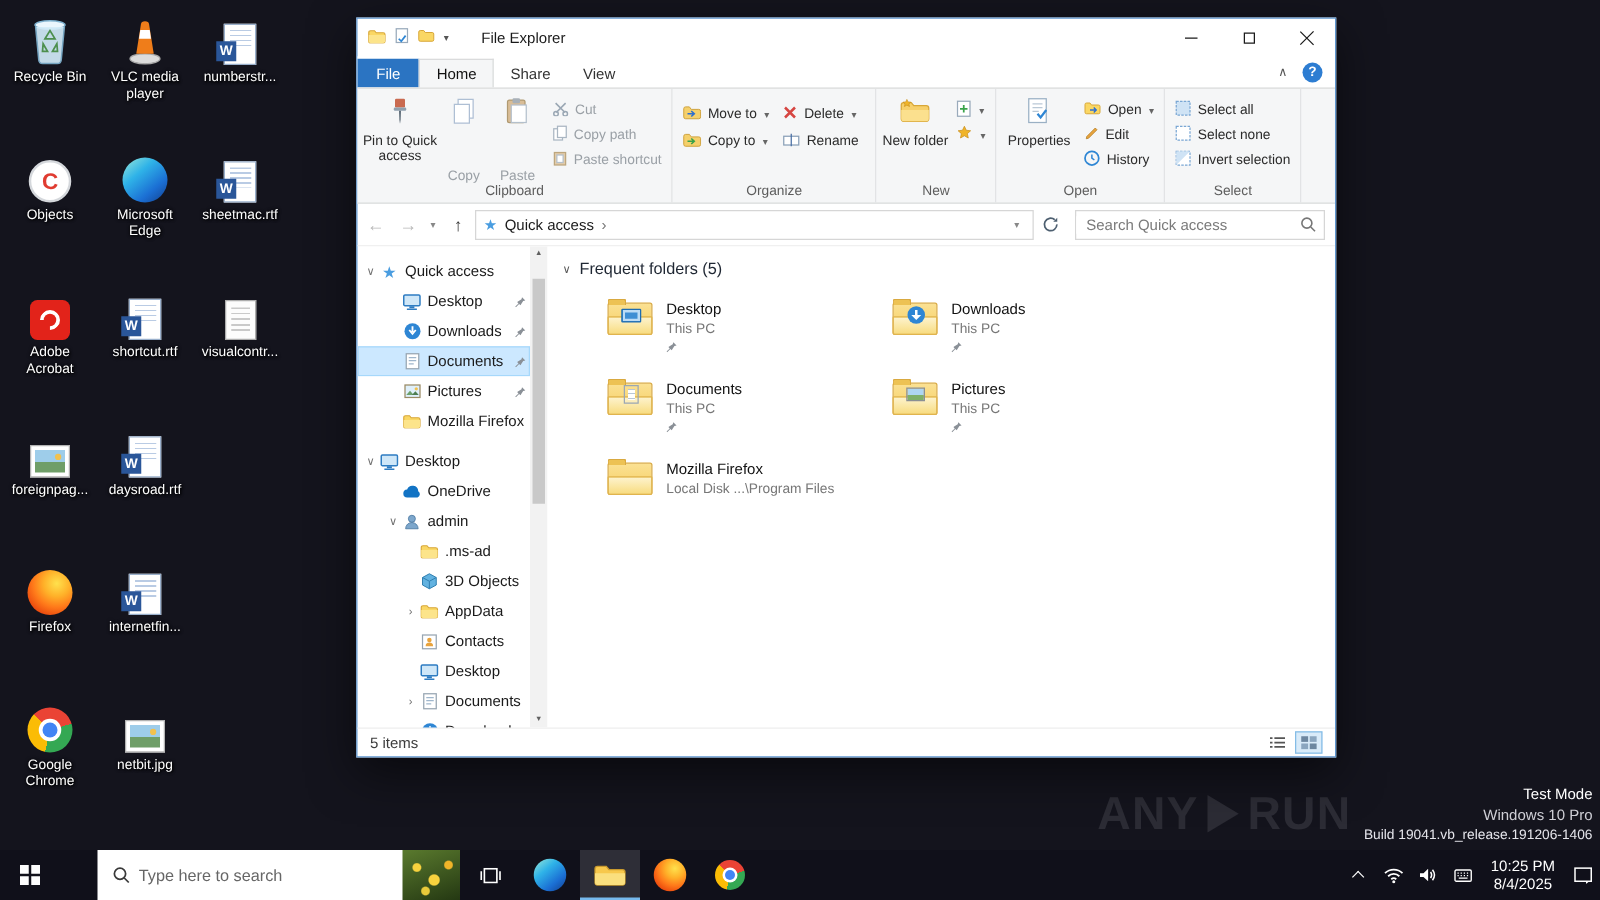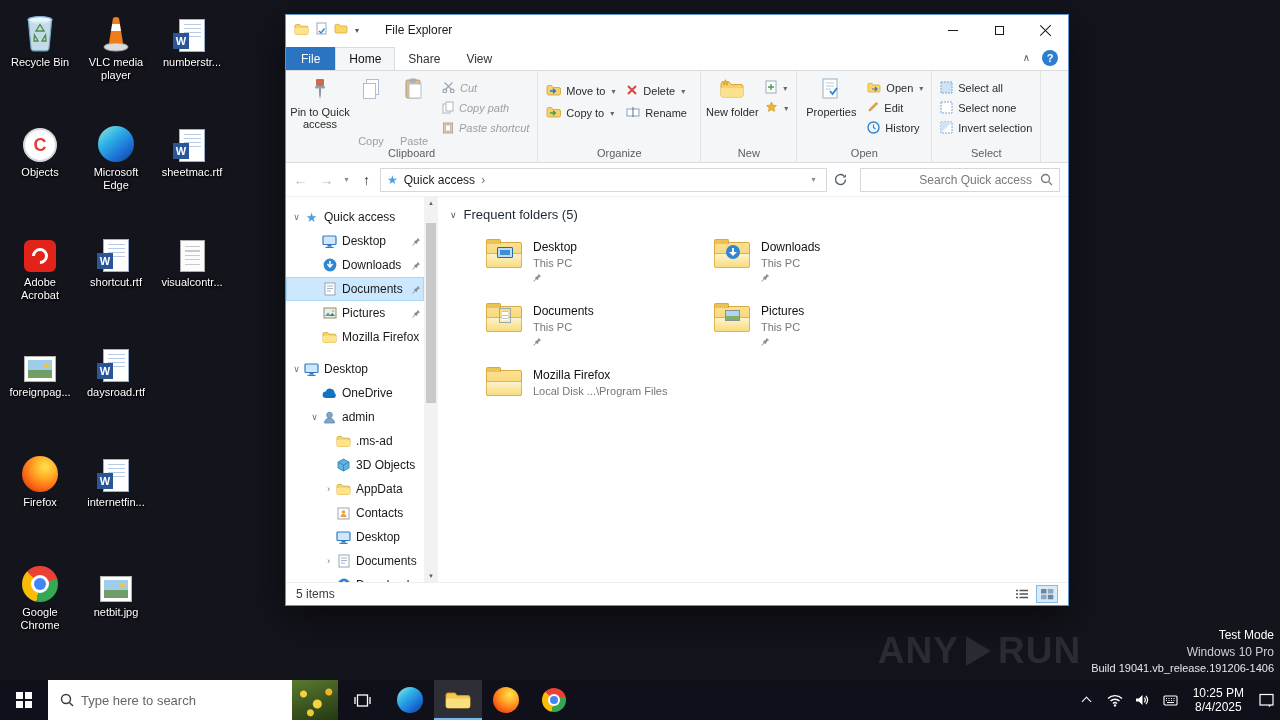--- a/index.html
+++ b/index.html
@@ -62,35 +62,35 @@
 
   .ribbon { height:93px; flex:0 0 93px; background:#f5f6f7; border-top:1px solid #dadbdc; border-bottom:1px solid #dadbdc; display:flex; }
   .rg { display:flex; flex-direction:column; border-right:1px solid #e2e3e5; padding:2px 3px 0; }
   .rg-c { flex:1; display:flex; }
   .rg-l { text-align:center; font-size:11px; color:#5d5d5d; padding:0 2px 3px; }
   .bb { display:flex; flex-direction:column; align-items:center; justify-content:flex-start; text-align:center; font-size:11px; line-height:12px; color:#2b2b2b; padding-top:5px; gap:4px; }
   .bw1{width:62px}.bw2{width:40px}.bw3{width:46px}.bw4{width:56px}.bw5{width:62px}
   .bb.dis { color:#9aa0a6;justify-content:space-between; }
   .scol { display:flex; flex-direction:column; padding-top:5px; }
   .sb { display:flex; align-items:center; gap:5px; height:20px; font-size:11px; color:#2b2b2b; padding:0 5px; white-space:nowrap; }
-  .sb.dis { color:#9aa0a6;font-style:italic; }
+  .sb.dis { color:#9aa0a6; }
   .caret { font-size:8px; color:#666; margin-left:1px; }
   .org-grid { display:grid; grid-template-columns:80px 76px; grid-auto-rows:22px; padding-top:8px; }
 
   .addr { height:34px; flex:0 0 34px; display:flex; align-items:center; padding:0 8px 0 2px; gap:1px; border-bottom:1px solid #f0f0f0; }
   .abtn { width:25px; height:26px; display:flex; align-items:center; justify-content:center; font-size:14px; }
   .abtn.dis { color:#b9b9b9; }
   .abtn.en { color:#333; }
   .acaret { width:13px; font-size:8px; color:#888; text-align:center; }
   .abox { flex:1; height:24px; border:1px solid #d6d6d6; display:flex; align-items:center; padding:0 6px; gap:6px; }
   .abox .star { color:#4a9de0; font-size:12px; }
   .abox .sep { color:#777; font-size:12px; }
   .abox .spacer { flex:1; }
   .sbox { width:200px; height:24px; border:1px solid #d6d6d6; margin-left:6px; display:flex; align-items:center; padding-right:6px; }
-  .sbox input { flex:1; min-width:0; border:none; outline:none; font:12px "Liberation Sans",sans-serif; color:#ef4444; padding:0 8px;text-align:right; }
+  .sbox input { flex:1; min-width:0; border:none; outline:none; font:12px "Liberation Sans",sans-serif; color:#ef4444; padding:0 8px; }
   .sbox input::placeholder { color:#7a7a7a; }
 
   .wbody { flex:1; display:flex; min-height:0; position:relative; }
   .nav { width:152px; flex:0 0 152px; position:relative; padding:8px 14px 0 0; overflow:hidden; }
   .nrow { height:24px; display:flex; align-items:center; }
   .nrow.gap { margin-top:8px; }
   .chev { width:13px; flex:0 0 13px; text-align:center; font-size:9px; color:#707070; }
   .nico { width:17px; flex:0 0 17px; display:flex; justify-content:center; align-items:center; }
   .nico .star { color:#4a9de0; font-size:13px; }
   .nlbl { margin-left:4px; white-space:nowrap; overflow:hidden; color:#1a1a1a; }
@@ -125,21 +125,21 @@
   .views { margin-left:auto; display:flex; gap:3px; }
   .vbtn { width:22px; height:18px; display:flex; align-items:center; justify-content:center; border:1px solid transparent; }
   .vbtn.active { background:#d9ebf9; border-color:#84bce6; }
 
   
   .taskbar { position:absolute; bottom:0; left:0; width:1280px; height:40px; background:#10101a; display:flex; z-index:50; }
   .tbtn { width:48px; display:flex; align-items:center; justify-content:center; position:relative; }
   .tbtn.active { background:rgba(255,255,255,.13); box-shadow:inset 0 -2px 0 #76b9ed; }
   .winlogo { display:grid; grid-template-columns:7px 7px; grid-template-rows:7px 7px; gap:1.5px; }
   .winlogo span { background:#fdfdfd; }
-  .tsearch { width:290px; background:#fff; display:flex; align-items:center; }
+  .tsearch { width:290px; background:#fff; display:flex; align-items:center;margin-left:30px; }
   .tsearch input { flex:1; min-width:0; border:none; outline:none; font:13px "Liberation Sans",sans-serif; color:#555; }
   .tsearch input::placeholder { color:#666; }
   .timg { width:46px; height:40px; flex:0 0 46px;
     background-image:radial-gradient(circle at 25% 35%,#f7d23e 0 3px,transparent 4px),
       radial-gradient(circle at 55% 60%,#f7d23e 0 4px,transparent 5px),
       radial-gradient(circle at 80% 30%,#f0b429 0 3px,transparent 4px),
       radial-gradient(circle at 40% 82%,#e8ca3a 0 3px,transparent 4px),
       linear-gradient(160deg,#5a7a2e,#243812); }
   .tb-edge { width:26px; height:26px; border-radius:50%; background:linear-gradient(140deg,#9be8d8 0%,#2fb3e8 35%,#1b6fd4 70%,#123f8c 100%); }
   .tb-ff { width:26px; height:26px; border-radius:50%; background:radial-gradient(circle at 65% 30%,#ffe14d 0%,#ffb129 30%,#ff7a1a 55%,#e8420c 82%,#b02458 100%); }

